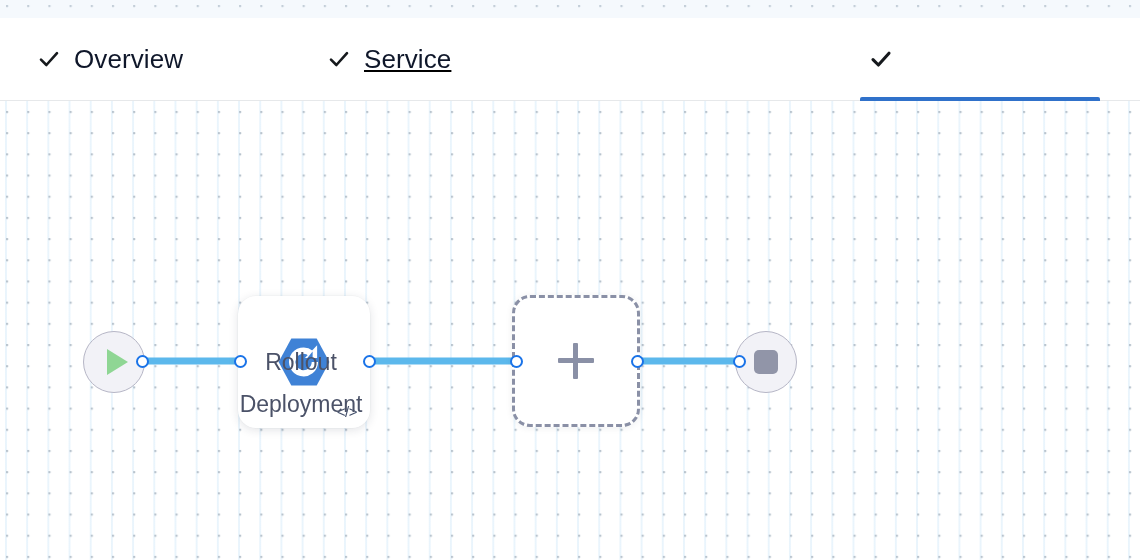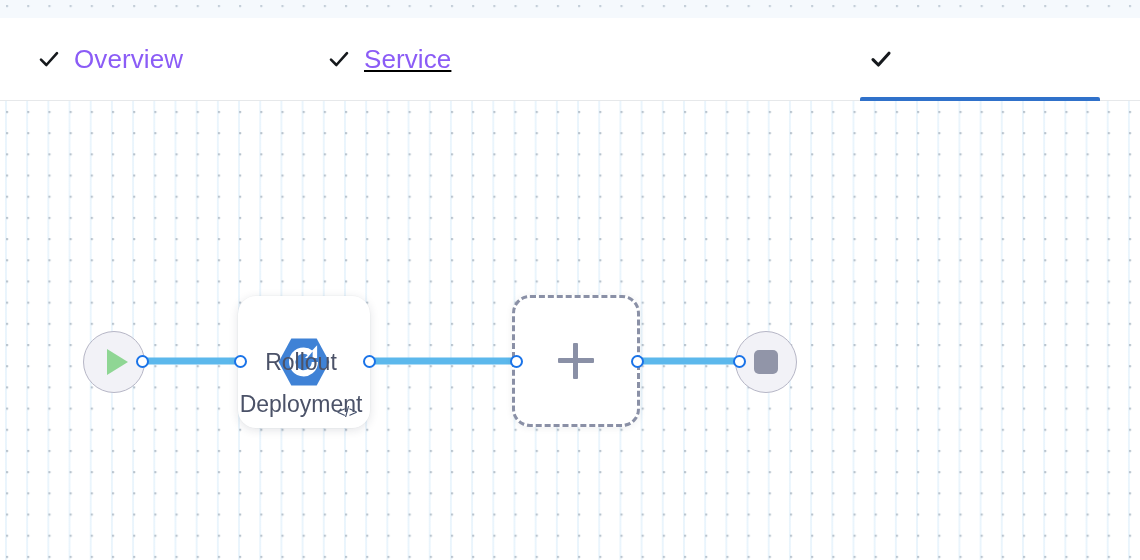--- a/index.html
+++ b/index.html
@@ -81,21 +81,21 @@
   .tab .check {
     display: block;
     width: 22px;
     height: 22px;
     flex: 0 0 auto;
   }
   .tab .check svg { display: block; }
   .tab .tab-label {
     font-size: 26px;
     line-height: 1;
-    color: #8b5cf6;
+    color: #0f172a;
     letter-spacing: 0.1px;
     white-space: nowrap;
   }
   .tab.active .tab-label {
     font-weight: bold;
     color: #16191d;
   }
   .tab .tab-underline {
     position: absolute;
     left: 0;

